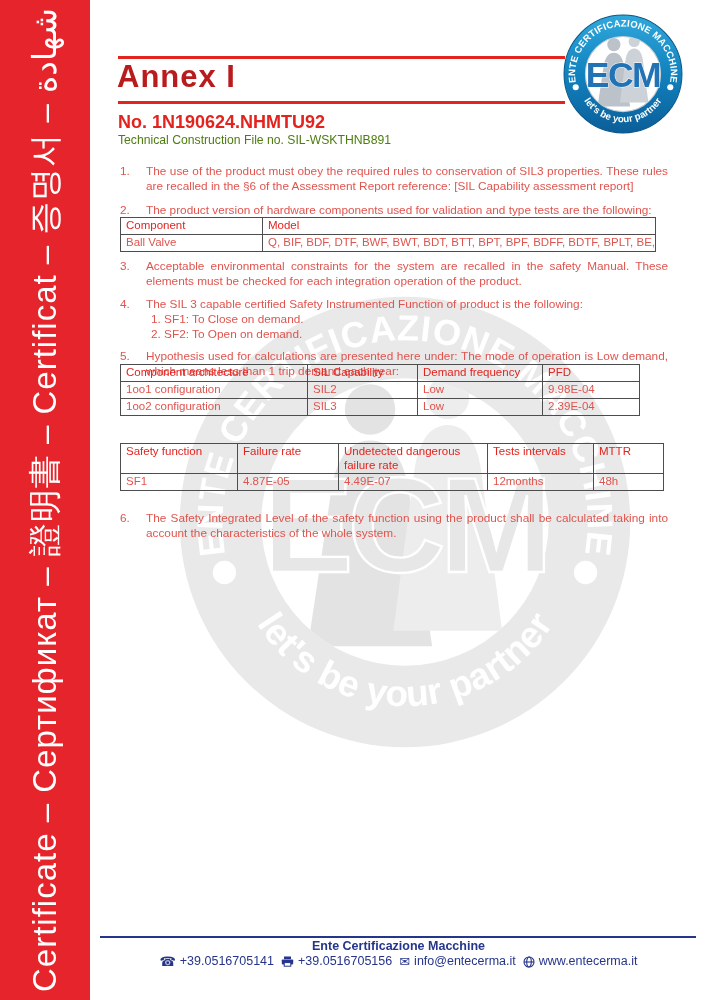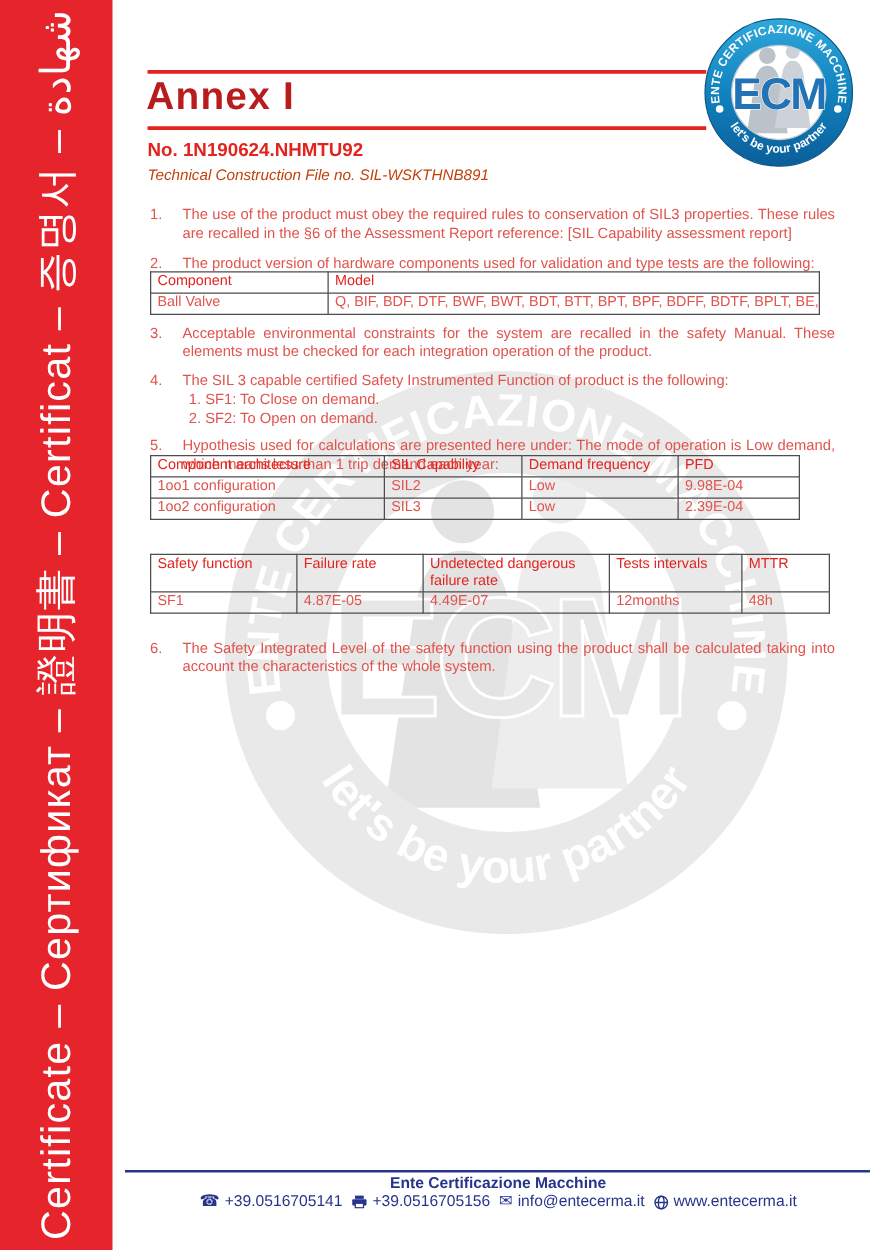--- a/index.html
+++ b/index.html
@@ -14,22 +14,22 @@
 
   
   .watermark{position:absolute;left:172px;top:289px;width:466px;height:466px;z-index:0;}
 
   
   .rule{position:absolute;background:#E3231E;height:3px;z-index:2;}
   .rule-top{left:118px;top:56px;width:447px;}
   .rule-mid{left:118px;top:101px;width:447px;}
   .annex-title{position:absolute;left:117px;top:59px;font-size:31px;font-weight:bold;color:#b91c1c;
         letter-spacing:1px;z-index:2;}
-  .cert-no{position:absolute;left:118px;top:112px;font-size:15px;font-weight:bold;color:#E3231E;z-index:2;}
-  .tcf{position:absolute;left:118px;top:133px;font-size:12.2px;color:#c2410c;z-index:2;font-style:italic;}
+  .cert-no{position:absolute;left:118px;top:112px;font-size:18px;font-weight:bold;color:#E3231E;z-index:2;}
+  .tcf{position:absolute;left:118px;top:133px;font-size:12.2px;color:#4d7c0f;z-index:2;}
 
   .logo{position:absolute;left:562px;top:13px;width:122px;height:122px;z-index:2;}
 
   
   .item{position:absolute;left:120px;width:548px;display:flex;color:#E0544E;
         font-size:11.8px;line-height:15.2px;z-index:2;}
   .item .num{width:26px;flex:none;}
   .item .txt{flex:1;text-align:justify;}
   .item .sub{padding-left:5px;text-align:left;}
 

